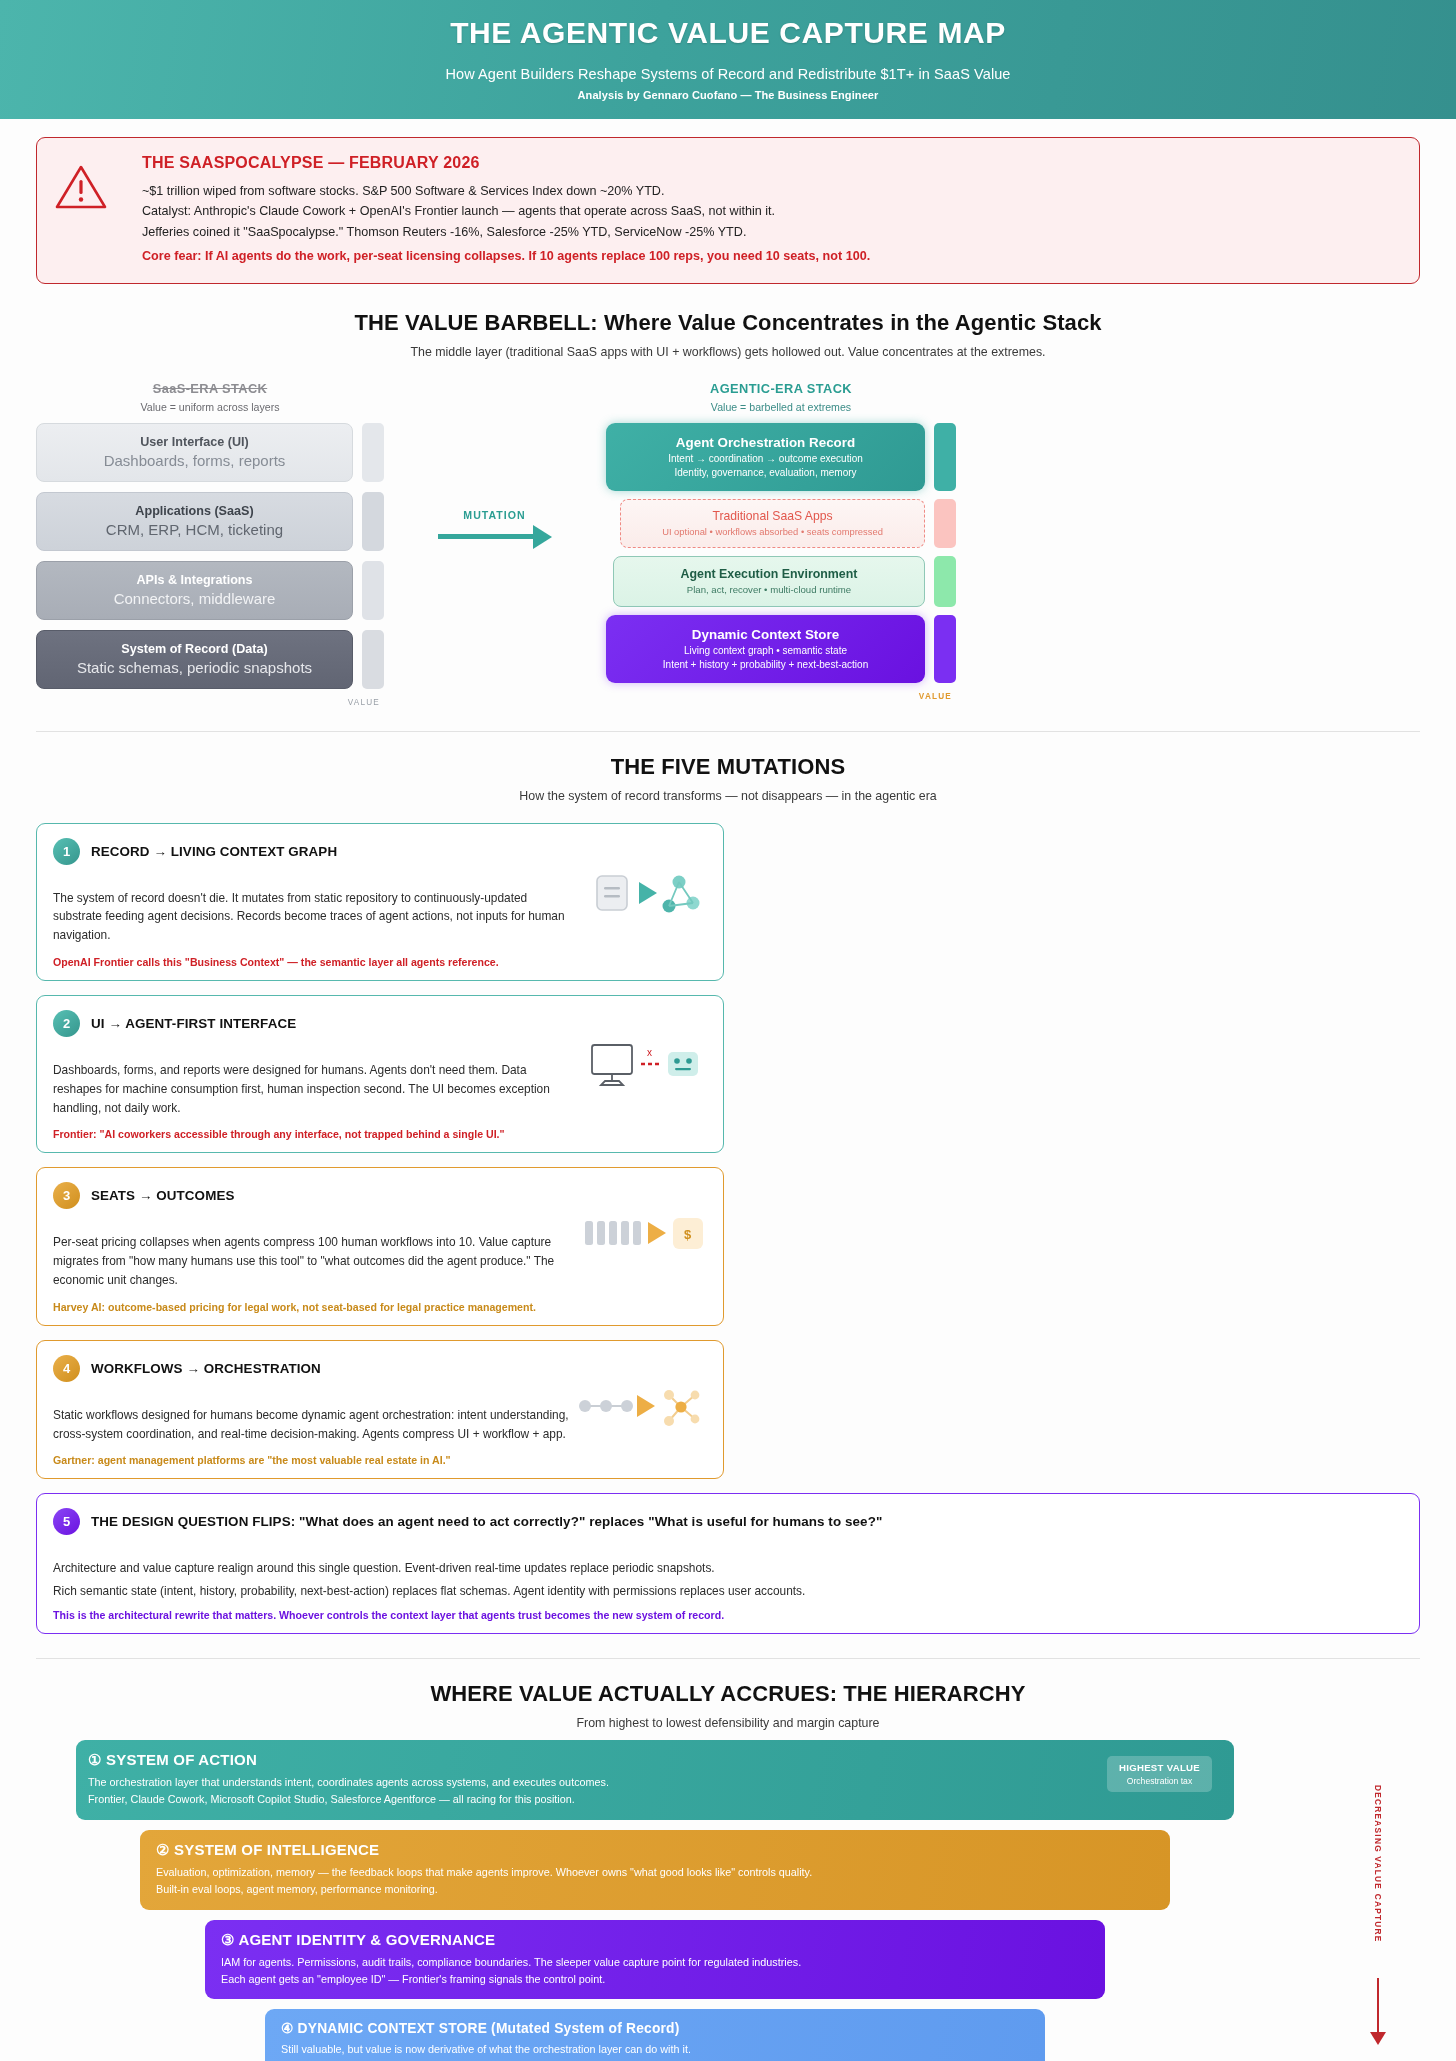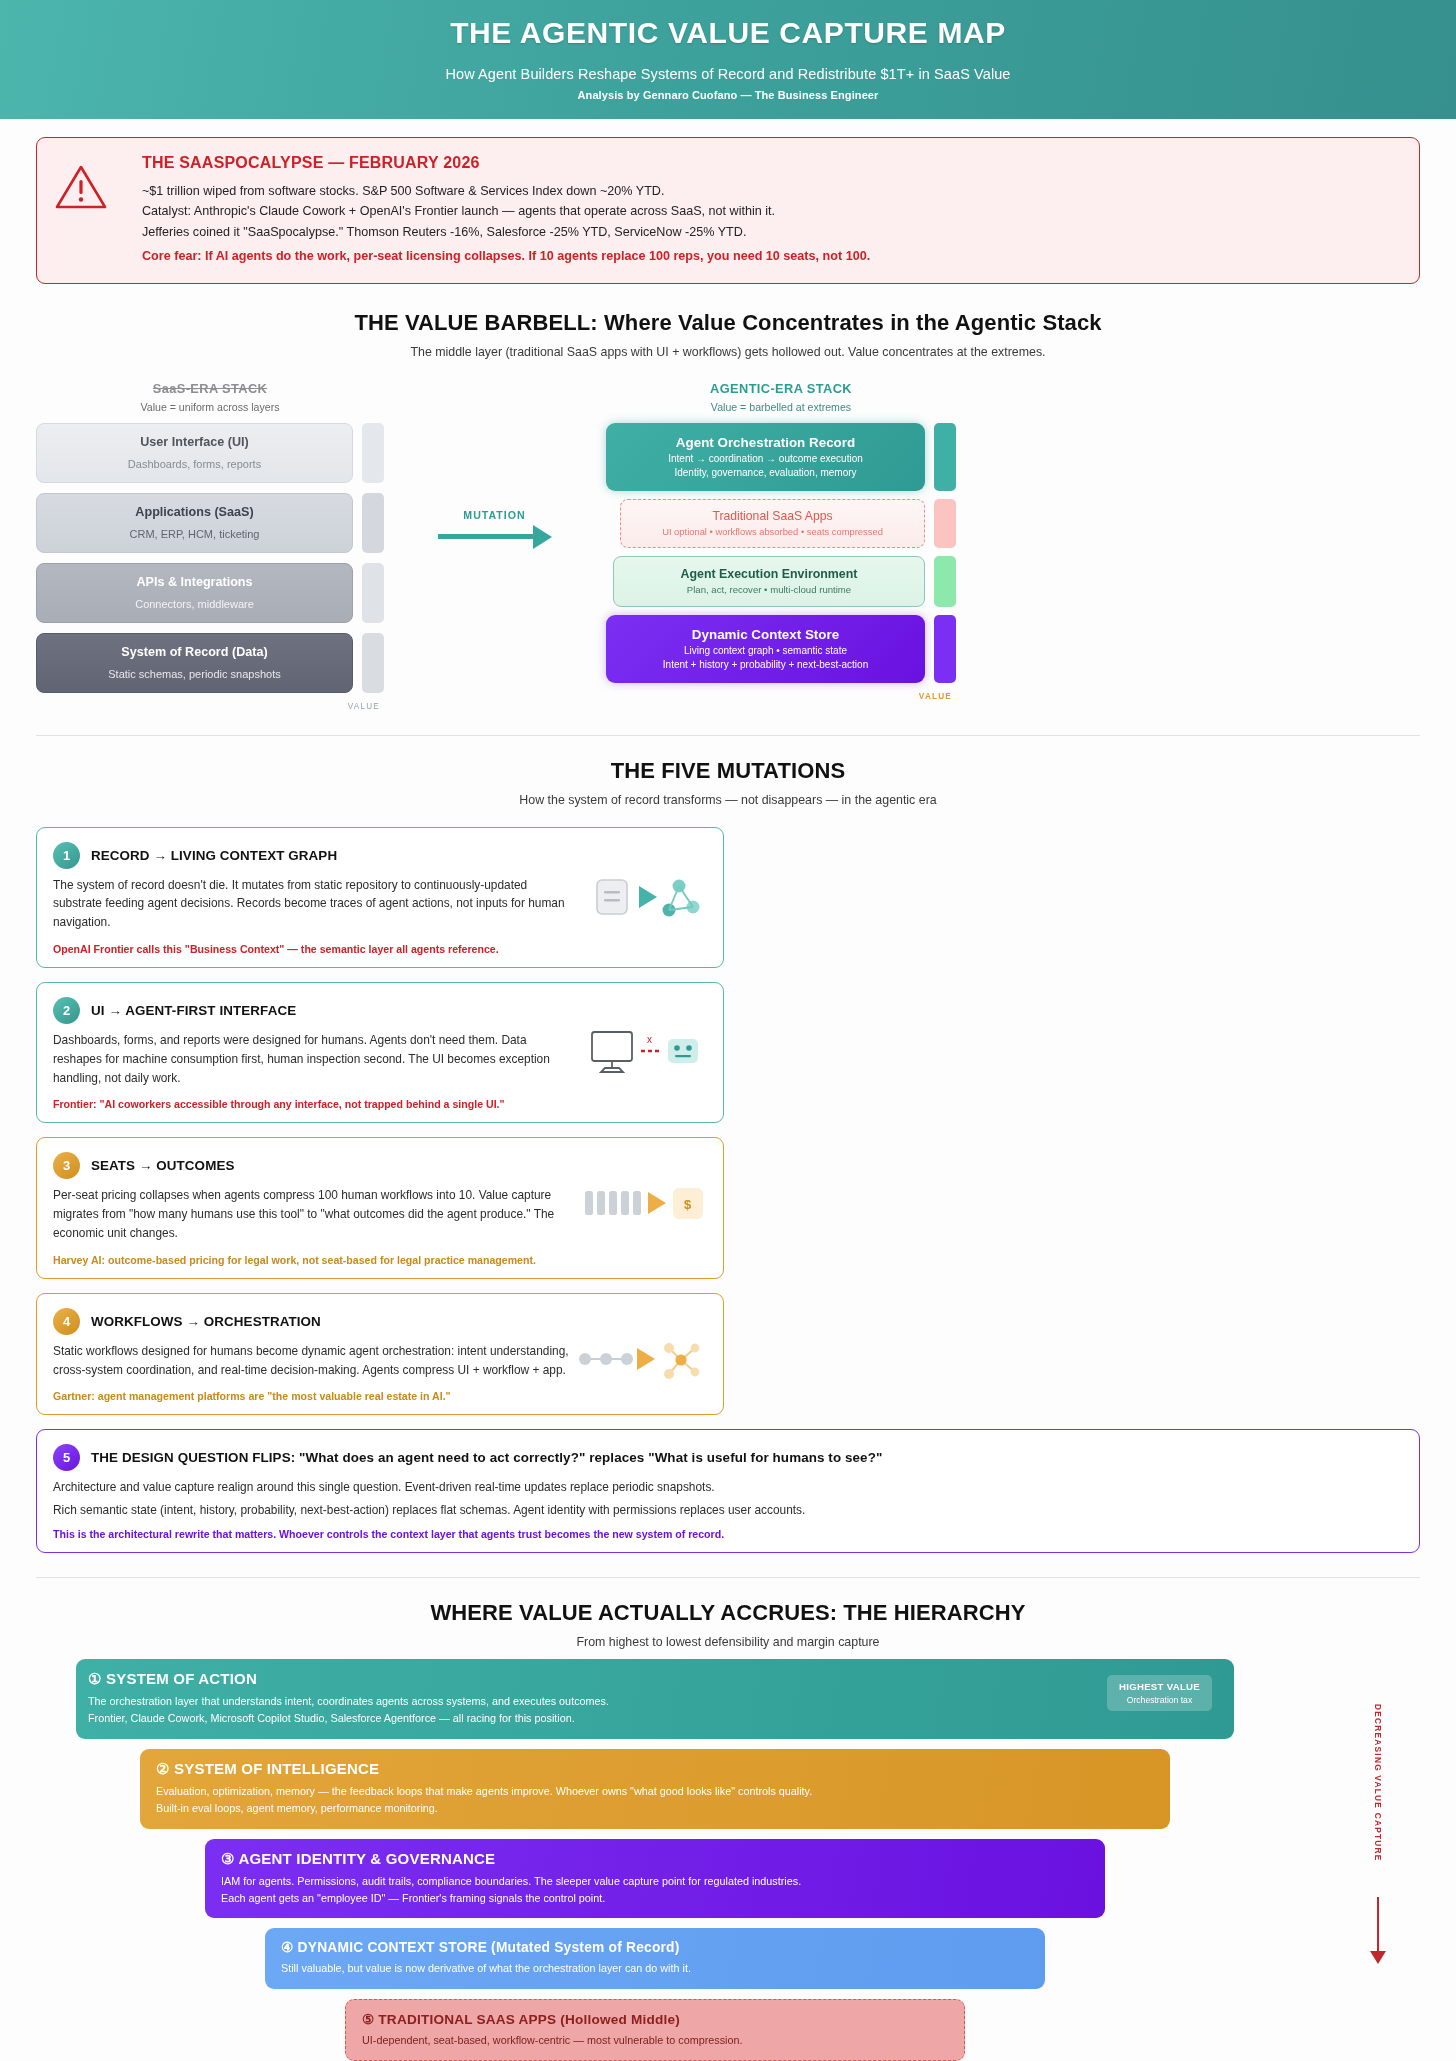--- a/index.html
+++ b/index.html
@@ -67,21 +67,21 @@
   .stack-head .t.new { color: #2a9d92; }
   .stack-head .s { font-size: 10.6px; color: #6b6b70; margin-top: 5px; }
   .stack-head .s.new { color: #3b8c87; }
 
   .rowline { display: flex; align-items: stretch; gap: 9px; margin-top: 10px; }
   .layer {
     flex: 1; border-radius: 8px; text-align: center;
     padding: 11px 6px 12px 6px;
   }
   .layer .lt { font-size: 12.6px; font-weight: 700; }
-  .layer .ls { font-size: 11px; margin-top: 9px; }
+  .layer .ls { font-size: 15px; margin-top: 3px; }
   .vbar { width: 22px; border-radius: 5px; }
 
   .l-ui   { background: linear-gradient(180deg,#eceef1,#e3e6ea); border:1px solid #d6dade; }
   .l-ui .lt { color:#50555d; } .l-ui .ls { color:#868c95; }
   .l-app  { background: linear-gradient(180deg,#d7dbe1,#cdd2d9); border:1px solid #c3c8d0; }
   .l-app .lt { color:#3e444c; } .l-app .ls { color:#60666f; }
   .l-api  { background: linear-gradient(180deg,#b3b8c0,#a8adb6); border:1px solid #9ba0a9; }
   .l-api .lt { color:#fff; } .l-api .ls { color:#f2f3f5; }
   .l-sor  { background: linear-gradient(180deg,#6e7280,#616573); border:1px solid #585c69; }
   .l-sor .lt { color:#fff; } .l-sor .ls { color:#e7e8ec; }
@@ -156,21 +156,21 @@
   .mhead { display:flex; align-items:center; gap: 11px; }
   .badge {
     width: 27px; height: 27px; border-radius: 50%; color:#fff;
     font-size: 13px; font-weight:700; display:flex; align-items:center; justify-content:center;
     flex: 0 0 27px;
   }
   .badge.teal   { background: linear-gradient(140deg,#58c0b4,#35968d); }
   .badge.amber  { background: linear-gradient(140deg,#eab04b,#d08f1d); }
   .badge.purple { background: linear-gradient(140deg,#8a46f5,#6b12e0); }
   .mtitle { font-size: 13.4px; font-weight: 700; color:#111; letter-spacing:.1px; }
-  .mbody { font-size: 11.9px; line-height: 1.58; color:#2c2c2c; margin-top: 7px; max-width: 520px; }
+  .mbody { font-size: 11.9px; line-height: 1.58; color:#2c2c2c; margin-top: 24px; max-width: 520px; }
   .mcard.purple .mbody { max-width: none; }
   .mnote { font-size: 10.6px; font-weight: 700; margin-top: 11px; }
   .mnote.red { color:#cf2026; }
   .mnote.amber { color:#c88a1a; }
   .mnote.purple { color:#6b12e0; }
   .micon { position:absolute; right: 18px; top: 44px; }
 
   
   .hier { padding: 22px 36px 0 36px; position: relative; }
   .hrow { border-radius: 9px; padding: 11px 16px 12px 16px; margin-top: 10px; color:#fff; position: relative; }

